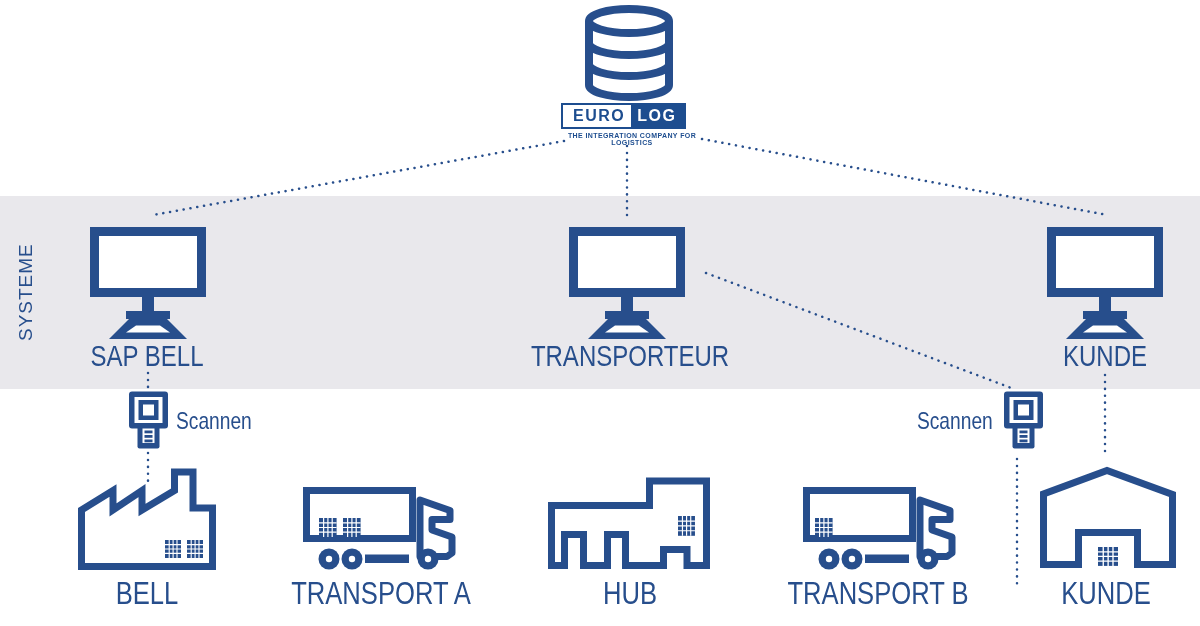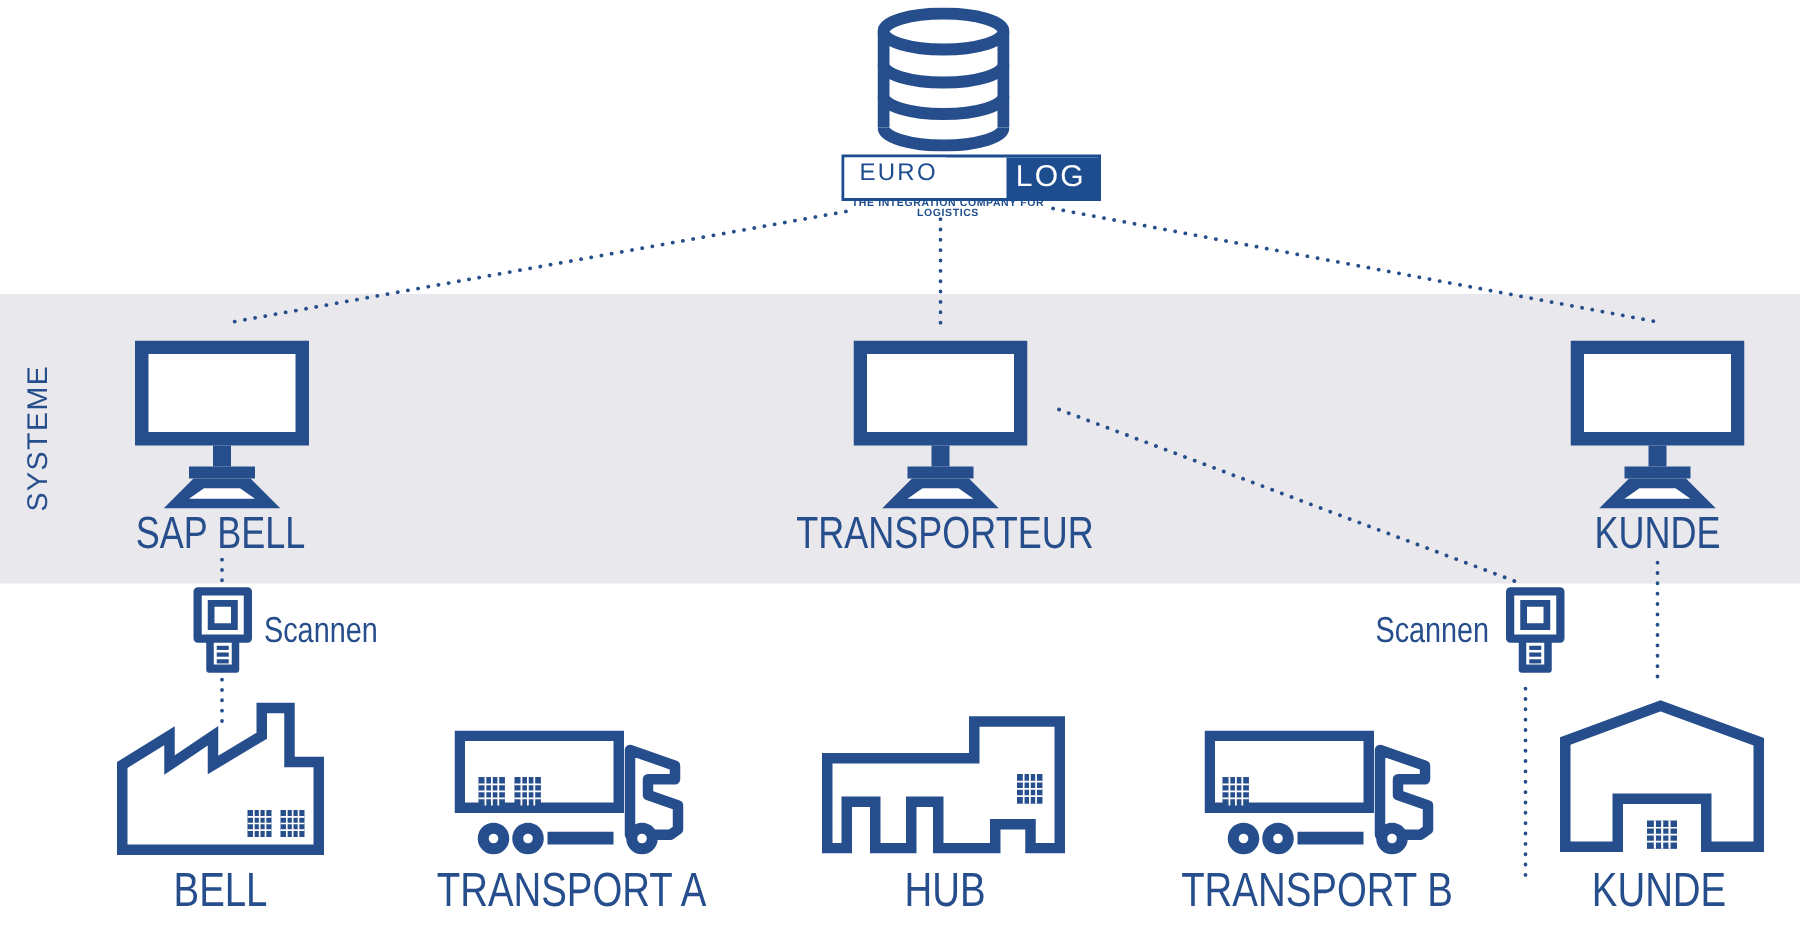--- a/index.html
+++ b/index.html
@@ -14,24 +14,24 @@
            writing-mode:vertical-rl;transform:rotate(180deg);
            font-size:19px;letter-spacing:1px;color:#274E8C;}
   svg.icon{position:absolute;display:block;}
   .label{position:absolute;color:#274E8C;line-height:1;white-space:nowrap;}
   .sys-label{top:341px;font-size:30px;transform:translateX(-50%) scaleX(0.8);}
   .ent-label{top:577px;font-size:32px;transform:translateX(-50%) scaleX(0.8);}
   .scan-label{top:409px;font-size:24px;}
   .scan-label.anchor-left{transform:scaleX(0.8);transform-origin:left center;}
   .scan-label.anchor-right{transform:scaleX(0.8);transform-origin:right center;}
   .logo{position:absolute;left:561px;top:103px;display:flex;border:2px solid #1D4D8F;background:#fff;}
-  .logo-euro{color:#1D4D8F;background:#fff;font-weight:normal;font-size:16px;
+  .logo-euro{color:#1D4D8F;background:#fff;font-weight:bold;font-size:16px;
              letter-spacing:1.5px;padding:2px 6px 2px 10px;}
-  .logo-log{color:#fff;background:#1D4D8F;font-weight:normal;font-size:20px;
-            letter-spacing:1.5px;padding:2px 8px 2px 6px;margin-left:40px;}
+  .logo-log{color:#fff;background:#1D4D8F;font-weight:bold;font-size:16px;
+            letter-spacing:1.5px;padding:2px 8px 2px 6px;}
   .tagline{position:absolute;left:556px;top:132px;width:152px;text-align:center;
            font-size:7px;font-weight:bold;letter-spacing:0.4px;color:#1D4D8F;}
 </style>
 </head>
 <body>
 
 <div class="stage">
 
   <svg width="0" height="0" style="position:absolute" aria-hidden="true">
     <defs>

